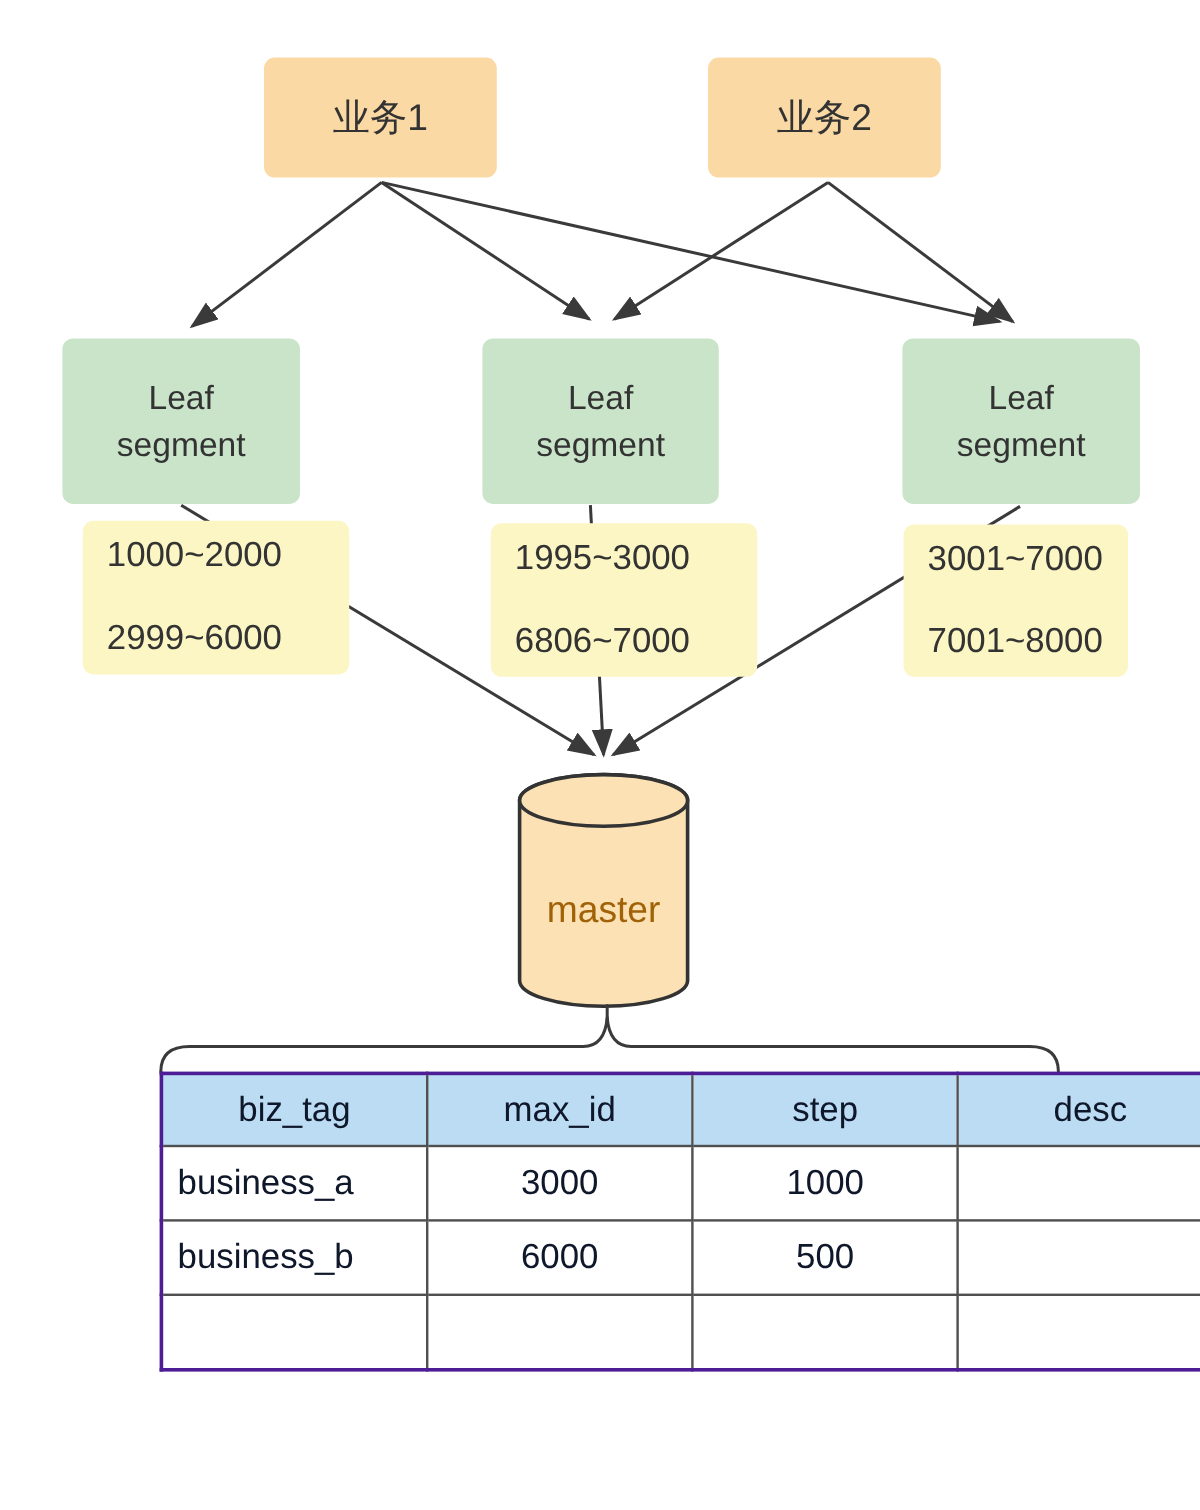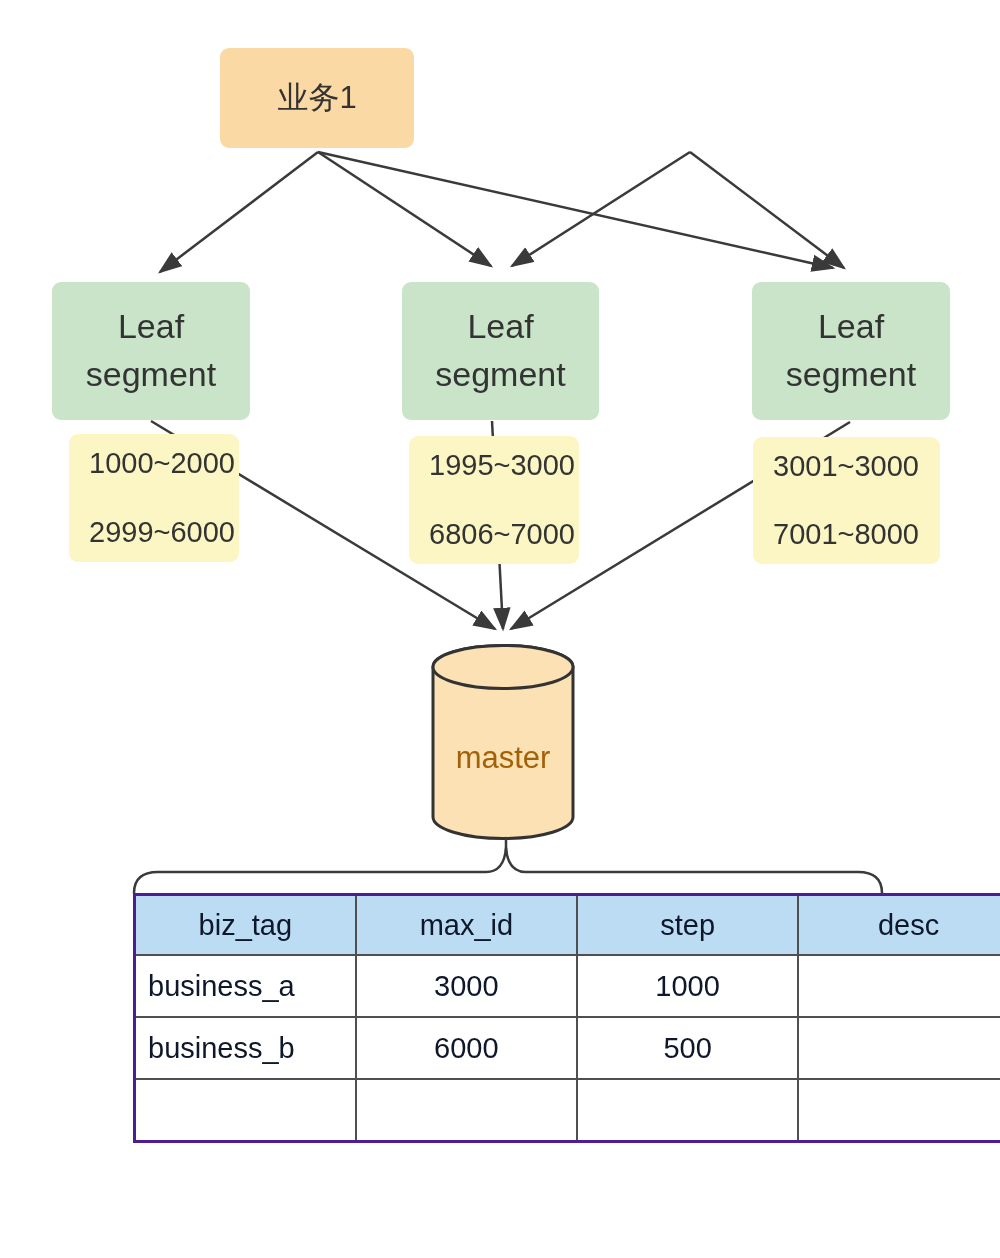--- a/index.html
+++ b/index.html
@@ -27,25 +27,25 @@
     box-sizing: border-box;
   }
   .biz {
     width: 194px; height: 100px;
     background: #FBD9A4;
     font-size: 31px;
   }
   .leaf {
     width: 198px; height: 138px;
     background: #C9E4C9;
-    font-size: 34px;
+    font-size: 28px;
     line-height: 1.4;
   }
   .range {
-    width: 170px; height: 128px;
+    width: 222px; height: 128px;
     background: #FBF6C3;
     font-size: 29px;
     display: flex;
     flex-direction: column;
     justify-content: space-between;
     align-items: flex-start;
     padding: 13px 10px 13px 20px;
     border-radius: 9px;
     box-sizing: border-box;
     position: absolute;
@@ -110,20 +110,23 @@
 
     <g stroke="#3a3a3a" stroke-width="2.5" fill="none" stroke-linecap="round" stroke-linejoin="round">
       <path d="M 506 838 L 506 854"></path>
       <path d="M 134 893 Q 134 872 158 872 L 486 872 Q 504 872 506 848 Q 508 872 526 872 L 858 872 Q 882 872 882 893"></path>
     </g>
   </svg>
 
   <div class="node biz" style="left:220px; top:48px;">
     <span>业务1</span>
   </div>
+  <div class="node biz" style="left:590px; top:48px;">
+    <span>业务2</span>
+  </div>
 
   <div class="node leaf" style="left:52px; top:282px;">
     <span>
       <span>Leaf</span><br>
       <span>segment</span>
     </span>
   </div>
   <div class="node leaf" style="left:402px; top:282px; width:197px;">
     <span>
       <span>Leaf</span><br>
@@ -139,21 +142,21 @@
 
   <div class="range" style="left:69px; top:434px;">
     <span>1000~2000</span>
     <span>2999~6000</span>
   </div>
   <div class="range" style="left:409px; top:436px;">
     <span>1995~3000</span>
     <span>6806~7000</span>
   </div>
   <div class="range" style="left:753px; top:437px; width:187px; height:127px;">
-    <span>3001~3000</span>
+    <span>3001~7000</span>
     <span>7001~8000</span>
   </div>
 
   <div class="db-label">master</div>
 
   <table class="biz-table">
     <thead>
       <tr>
         <th>biz_tag</th>
         <th>max_id</th>

